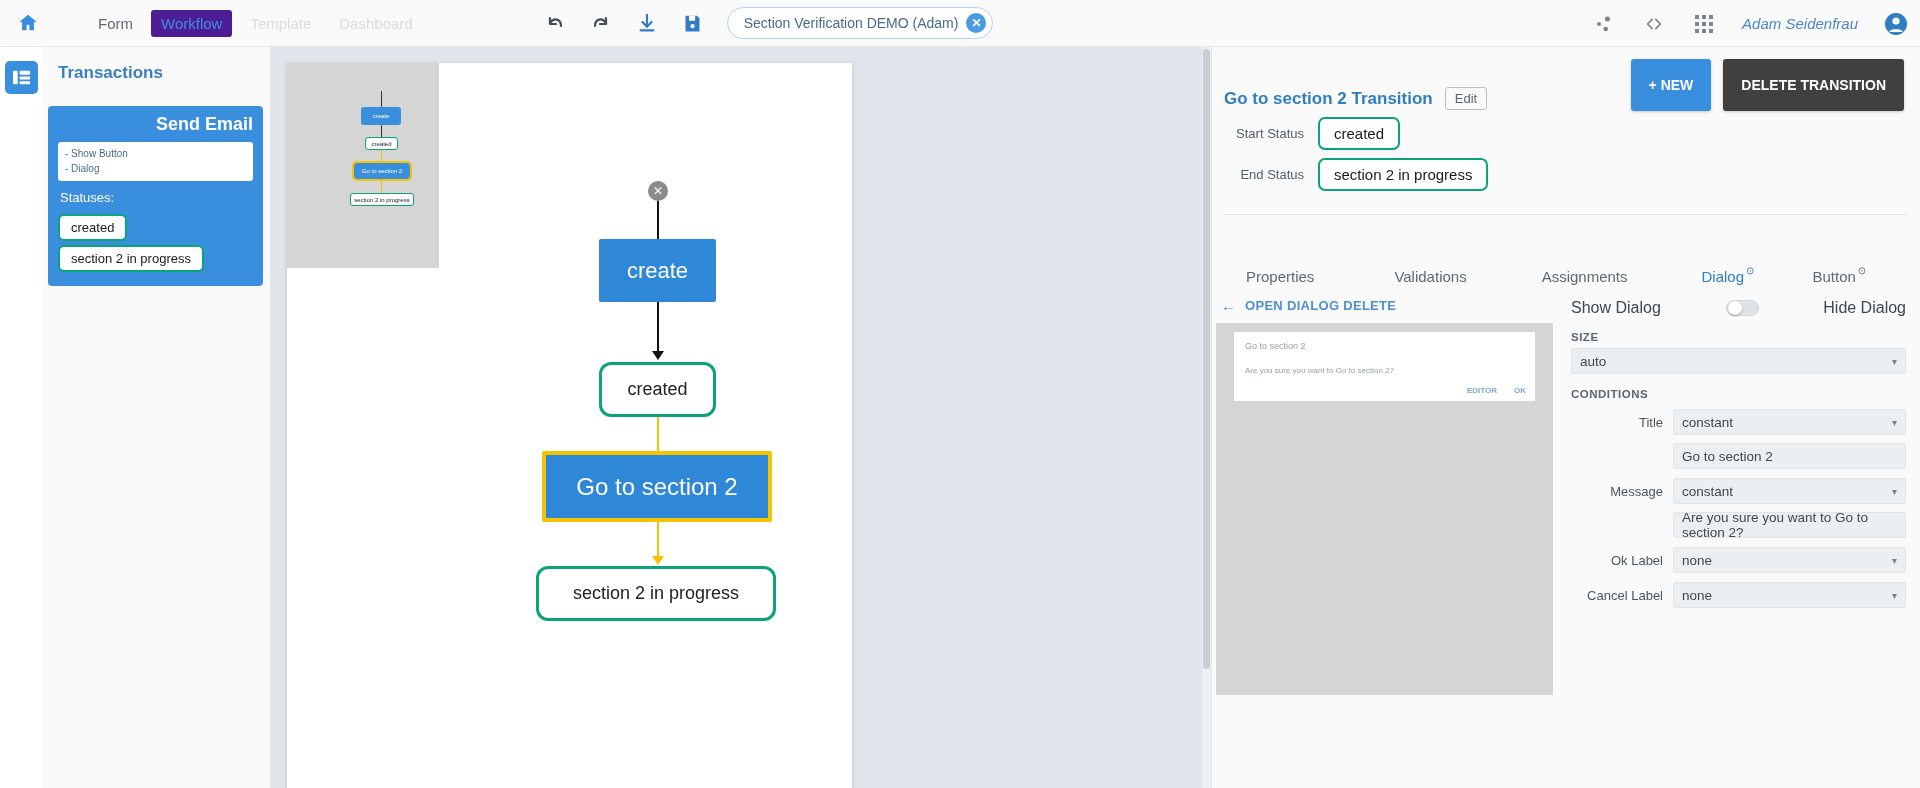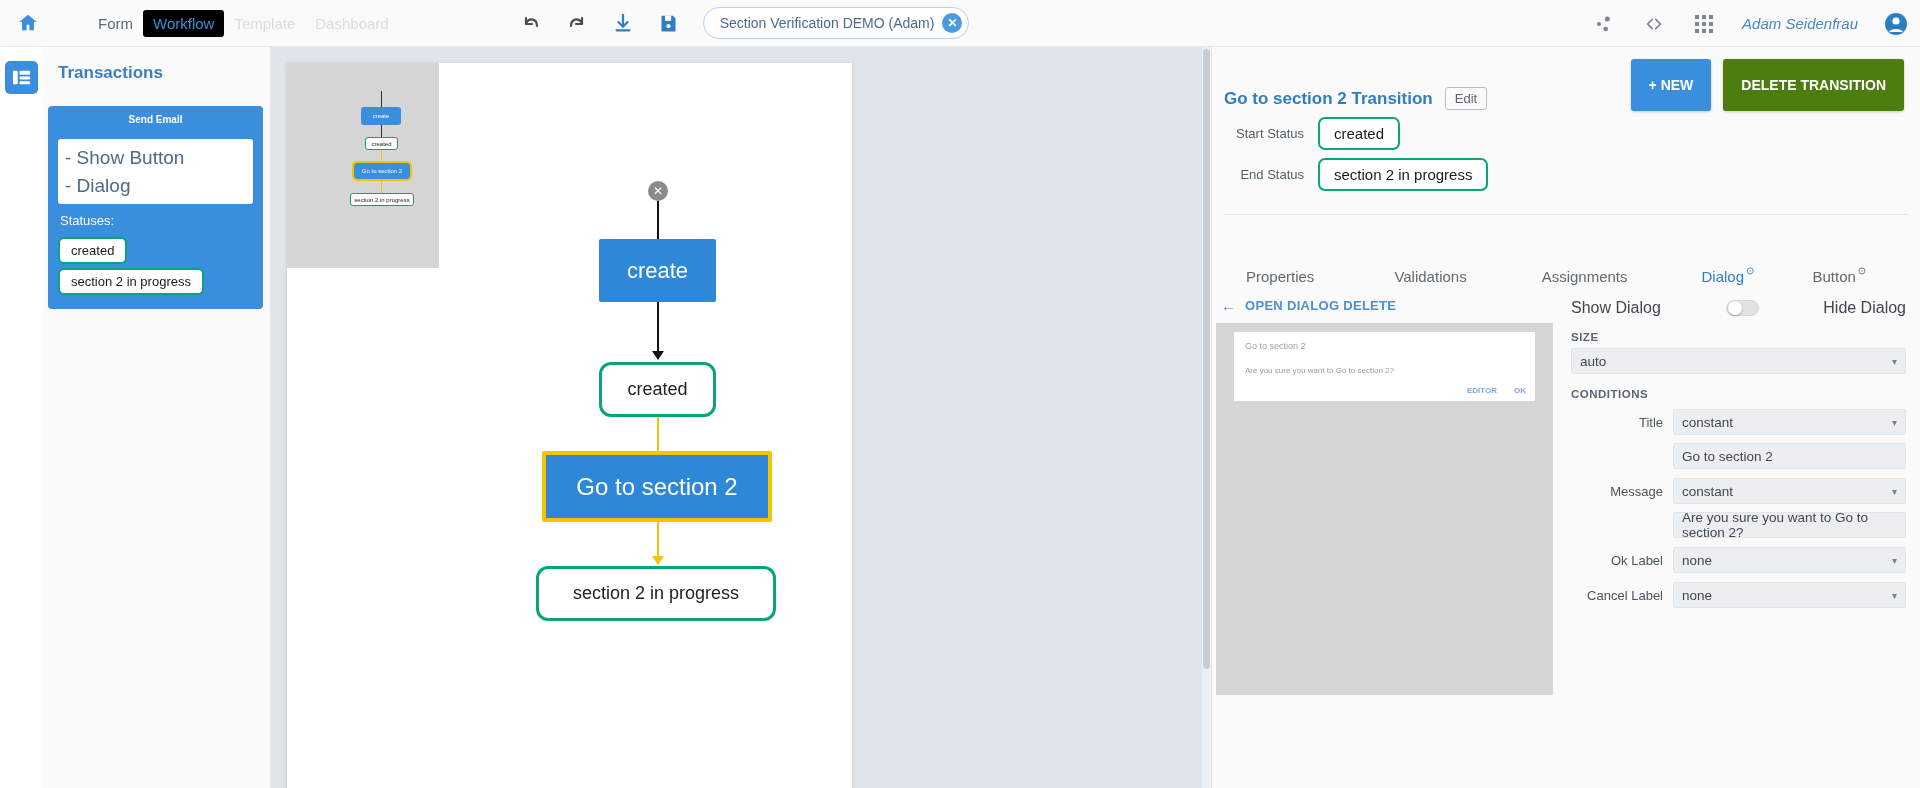--- a/index.html
+++ b/index.html
@@ -15,26 +15,26 @@
     position: absolute; top: 0; left: 0; width: 1920px; height: 47px;
     background: #fafafa;
     border-bottom: 1px solid #e8e8e8;
     display: flex; align-items: center;
   }
   .home-icon {
     width: 40px; height: 40px; margin-left: 8px;
     display: flex; align-items: center; justify-content: center;
     cursor: pointer;
   }
-  .nav-tabs { display: flex; align-items: flex-start; margin-left: 40px; gap: 0; }
+  .nav-tabs { display: flex; align-items: flex-start; margin-left: 40px; gap: 8px; }
   .nav-tab {
     font-size: 15px; color: #606a72; padding: 5px 10px; border-radius: 3px;
     cursor: pointer; white-space: nowrap;
   }
-  .nav-tab.active { color: #3f8edc; background: #000000; font-weight: 400; }
+  .nav-tab.active { color: #3f8edc; background: #4c1d95; font-weight: 400; }
   .nav-tab.disabled { color: #d7dcdf; cursor: default; }
 
   .tool-icons { display: flex; align-items: center; gap: 22px; margin-left: 120px; }
   .tool-icon { cursor: pointer; display: flex; align-items: center; justify-content: center; width: 24px; height: 24px; }
 
   .doc-chip {
     margin-left: 22px;
     height: 32px; display: flex; align-items: center; gap: 8px;
     border: 1px solid #b4d3ef; border-radius: 16px;
     padding: 0 6px 0 16px; background: #fff;
@@ -70,24 +70,24 @@
     position: absolute; top: 47px; left: 42px; width: 228px; bottom: 0;
     background: #fafafa;
   }
   .panel-title {
     margin: 16px 0 0 16px; font-size: 17px; color: #3a7fc1; font-weight: bold;
   }
   .card {
     position: absolute; top: 59px; left: 6px; width: 215px;
     background: #3a8ede; border-radius: 4px; padding: 8px 10px 14px 10px;
   }
-  .card-title { text-align: center; color: #fff; font-weight: bold; font-size: 10px; margin-bottom: 14px; }
+  .card-title { text-align: right; color: #fff; font-weight: bold; font-size: 18px; margin-bottom: 7px; }
   .card-body {
     background: #fff; border-radius: 3px; padding: 5px 7px;
-    font-size: 19px; color: #4a6b8a; line-height: 1.45;
+    font-size: 10px; color: #4a6b8a; line-height: 1.45;
   }
   .card-sub { color: #fff; font-size: 13px; margin: 9px 0 5px 2px; }
   .status-chip {
     display: inline-block; background: #fff; border: 2px solid #0aa37a;
     border-radius: 6px; padding: 4px 11px; font-size: 13px; color: #1b1b1b;
     margin-top: 4px;
   }
 
   
   .canvas-wrap {
@@ -159,21 +159,21 @@
     position: absolute; top: 47px; right: 0; width: 709px; bottom: 0;
     background: #fafafa; border-left: 1px solid #e2e6e9;
   }
   .rp-actions { position: absolute; right: 16px; top: 12px; display: flex; gap: 12px; }
   .btn-new {
     background: #3a8ede; color: #fff; border: none; border-radius: 3px;
     padding: 18px 18px; font-size: 14px; font-weight: bold; cursor: pointer;
     box-shadow: 0 1px 3px rgba(0,0,0,.2);
   }
   .btn-delete {
-    background: #4d7c0f; color: #fff; border: none; border-radius: 3px;
+    background: #404040; color: #fff; border: none; border-radius: 3px;
     padding: 9px 18px; font-size: 14px; font-weight: bold; cursor: pointer;
     box-shadow: 0 1px 3px rgba(0,0,0,.2);
   }
   .rp-title-row { position: absolute; left: 12px; top: 40px; display: flex; align-items: center; gap: 12px; }
   .rp-title { font-size: 17px; color: #2f7ec4; font-weight: bold; }
   .btn-edit {
     border: 1px solid #b9c0c6; background: #fafafa; border-radius: 3px;
     font-size: 13px; color: #5b6670; padding: 3px 9px; cursor: pointer;
   }
   .status-row { position: absolute; left: 12px; display: flex; align-items: center; }

